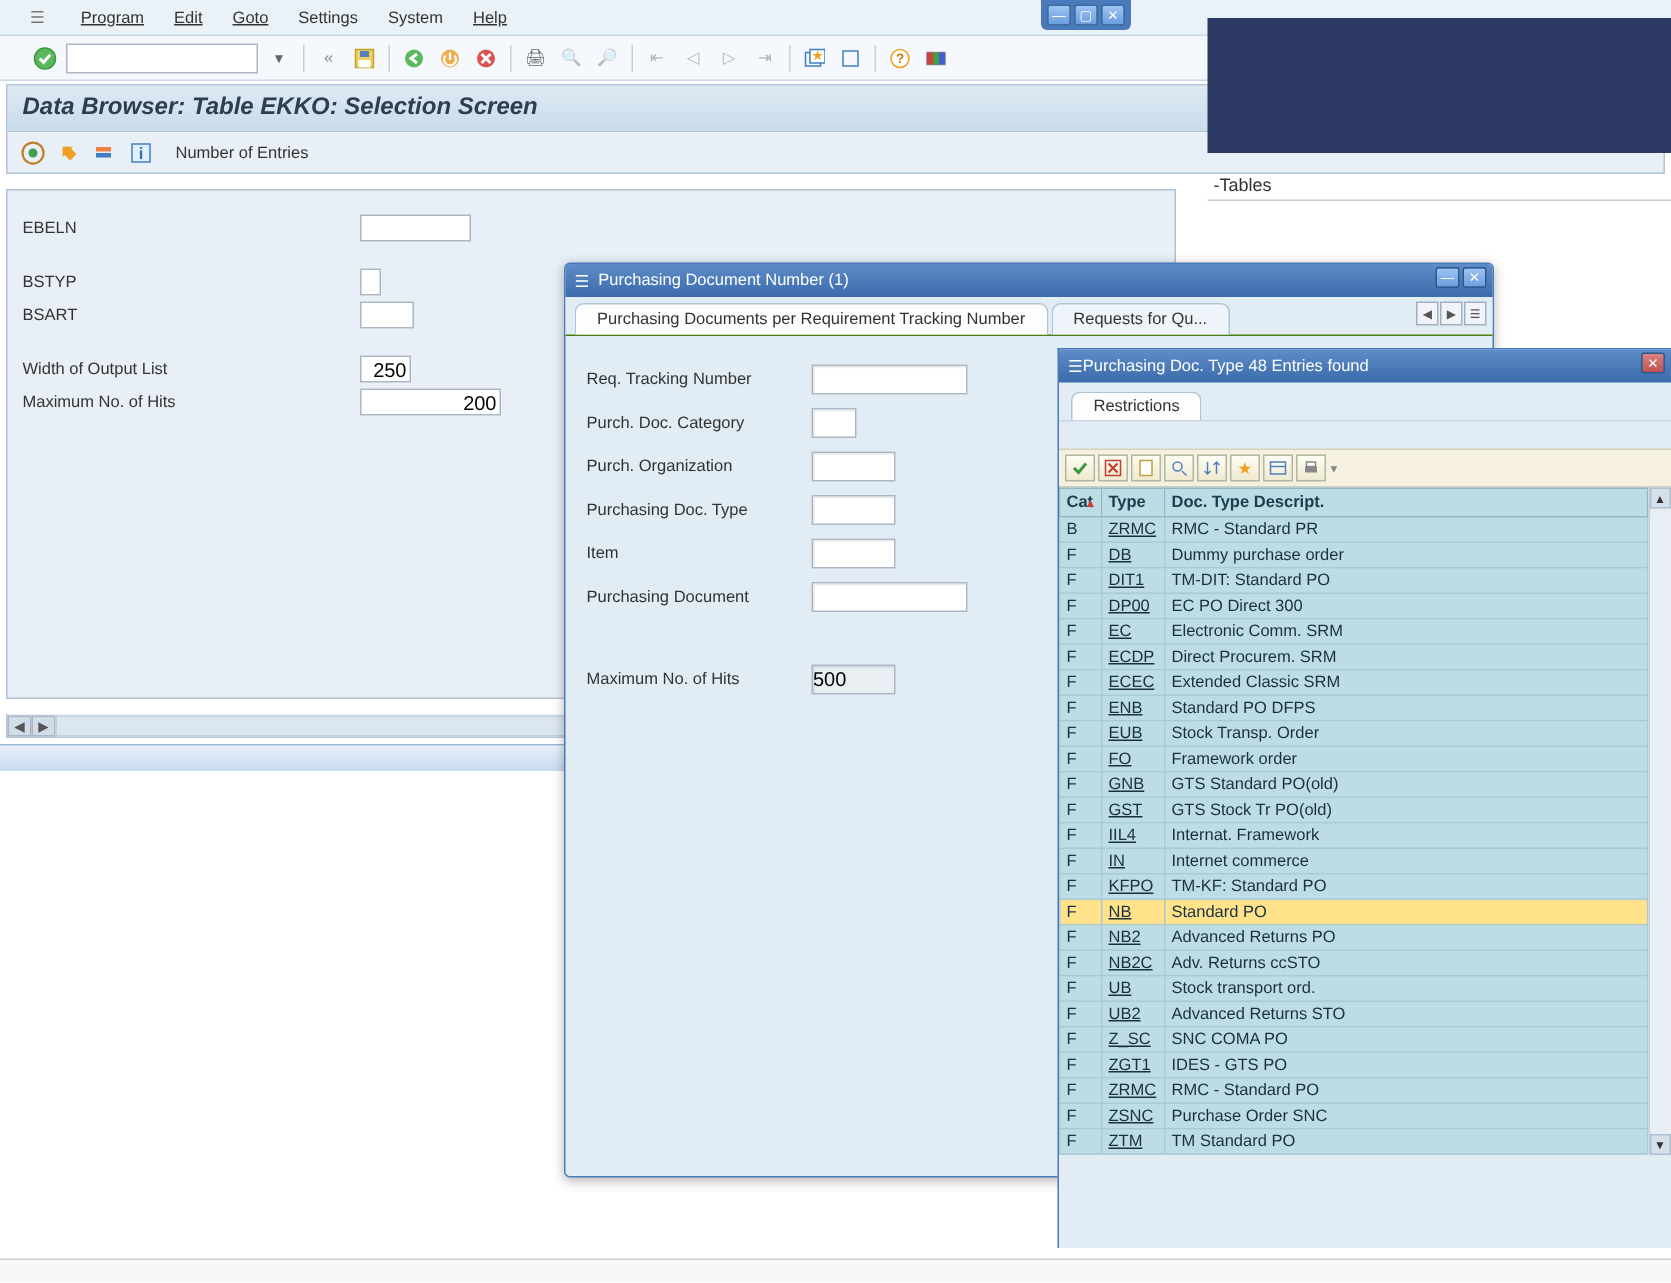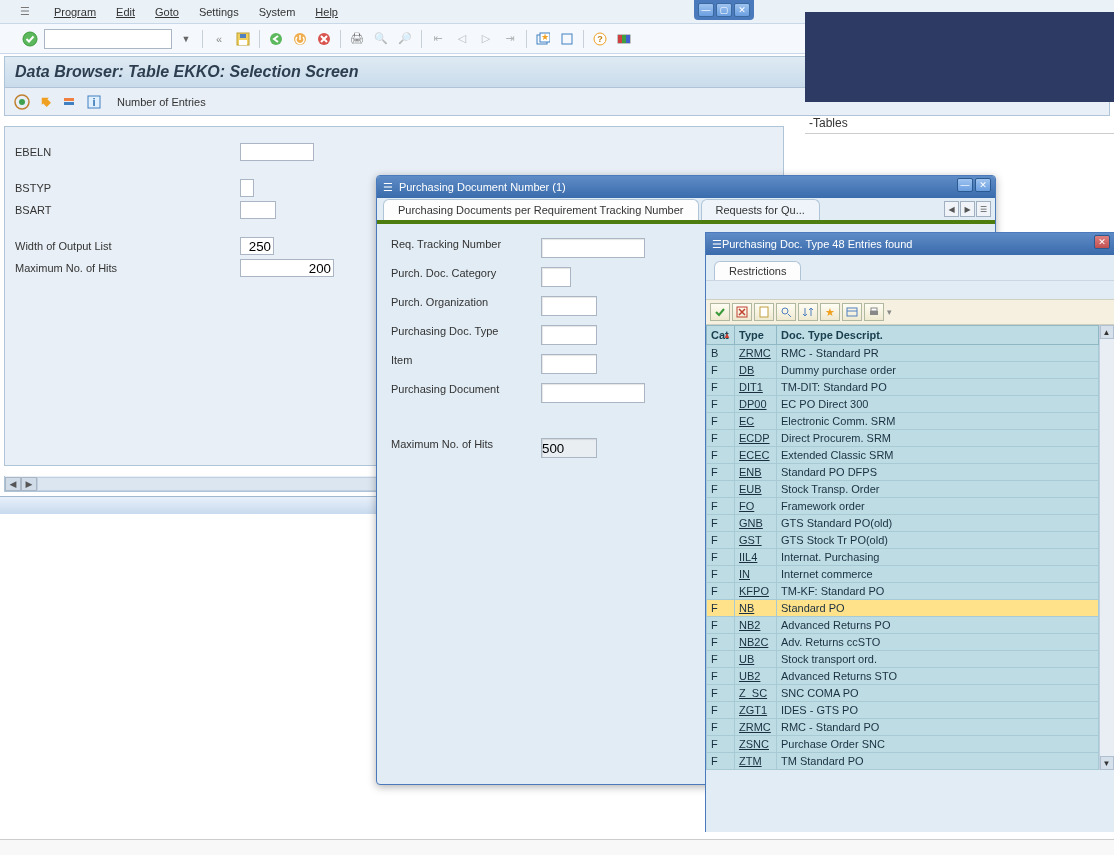--- a/index.html
+++ b/index.html
@@ -47,28 +47,28 @@
 .right-tab { position: absolute; top: 116px; left: 0; right: 0; height: 18px; border-bottom: 1px solid #ccc; color: #333; padding-left: 4px; font-size: 12px; }
 .right-band { position: absolute; top: 12px; left: 0; right: 0; height: 90px; background: #2d3a64; }
 
 
 .popup1 { position: absolute; left: 376px; top: 175px; width: 620px; height: 610px; border: 1px solid #4a7abc; background: #e2ecf4; box-shadow: 0 2px 8px rgba(0,0,0,.3); border-radius: 4px; }
 .popup1 .p-title { background: linear-gradient(#5e8cc7,#3a6bab); color: #fff; height: 22px; display: flex; align-items: center; padding: 0 6px; border-radius: 3px 3px 0 0; position: relative; }
 .popup1 .p-title .p-controls { position: absolute; right: 4px; top: 2px; display: flex; gap: 2px; }
 .popup1 .p-title .p-controls .ctrl { width: 16px; height: 14px; background: linear-gradient(#9ec3f0,#6b9fe0); border: 1px solid #2a5a90; border-radius: 2px; display: flex; align-items: center; justify-content: center; color: #fff; font-size: 9px; cursor:pointer; }
 .popup1 .icon-left { margin-right: 6px; }
 
-.popup1 .tabstrip { height: 26px; display: flex; align-items: flex-end; padding: 0 6px; gap: 2px; background: #e2ecf4; border-bottom: 4px solid #4d7c0f; position: relative; }
+.popup1 .tabstrip { height: 26px; display: flex; align-items: flex-end; padding: 0 6px; gap: 2px; background: #e2ecf4; border-bottom: 1px solid #4d7c0f; position: relative; }
 .popup1 .tab { padding: 4px 14px 4px 14px; border: 1px solid #b0c4d8; border-bottom: none; background: #eef4fa; border-radius: 6px 6px 0 0; font-size: 11px; color: #333; cursor:pointer; }
 .popup1 .tab.active { background: #fdfdfd; }
 .popup1 .tab-arrows { position: absolute; right: 4px; top: 3px; display: flex; gap: 1px; }
 .popup1 .tab-arrows .ta { width: 15px; height: 16px; border: 1px solid #a0b0c0; background: #f0f4f8; display: flex; align-items: center; justify-content: center; font-size: 8px; color: #555; cursor:pointer; }
 
 .popup1 .form { padding: 14px 14px; }
-.popup1 .frow { display: flex; height: 29px; }
+.popup1 .frow { display: flex; align-items: center; height: 29px; }
 .popup1 .frow label { width: 150px; }
 .popup1 .frow input { height: 20px; border: 1px solid #aab6c4; background: #fff; box-shadow: inset 1px 1px 1px rgba(0,0,0,.1); }
 .popup1 .frow input.narrow { width: 30px; }
 .popup1 .frow input.med { width: 56px; }
 .popup1 .frow input.wide { width: 104px; }
 .popup1 .frow input.ro { background: #e9eef3; }
 
 
 .popup2 { position: absolute; left: 705px; top: 232px; right: 0; height: 600px; border-left: 1px solid #4a7abc; border-top: 1px solid #4a7abc; background: #e2ecf4; }
 .popup2 .p-title { background: linear-gradient(#5e8cc7,#3a6bab); color: #fff; height: 22px; display: flex; align-items: center; padding: 0 6px; position: relative; }
@@ -431,21 +431,21 @@
             <td>GTS Standard PO(old)</td>
           </tr>
           <tr>
             <td class="c0">F</td>
             <td class="c1">GST</td>
             <td>GTS Stock Tr PO(old)</td>
           </tr>
           <tr>
             <td class="c0">F</td>
             <td class="c1">IIL4</td>
-            <td>Internat. Purchasing</td>
+            <td>Internat. Framework</td>
           </tr>
           <tr>
             <td class="c0">F</td>
             <td class="c1">IN</td>
             <td>Internet commerce</td>
           </tr>
           <tr>
             <td class="c0">F</td>
             <td class="c1">KFPO</td>
             <td>TM-KF: Standard PO</td>

